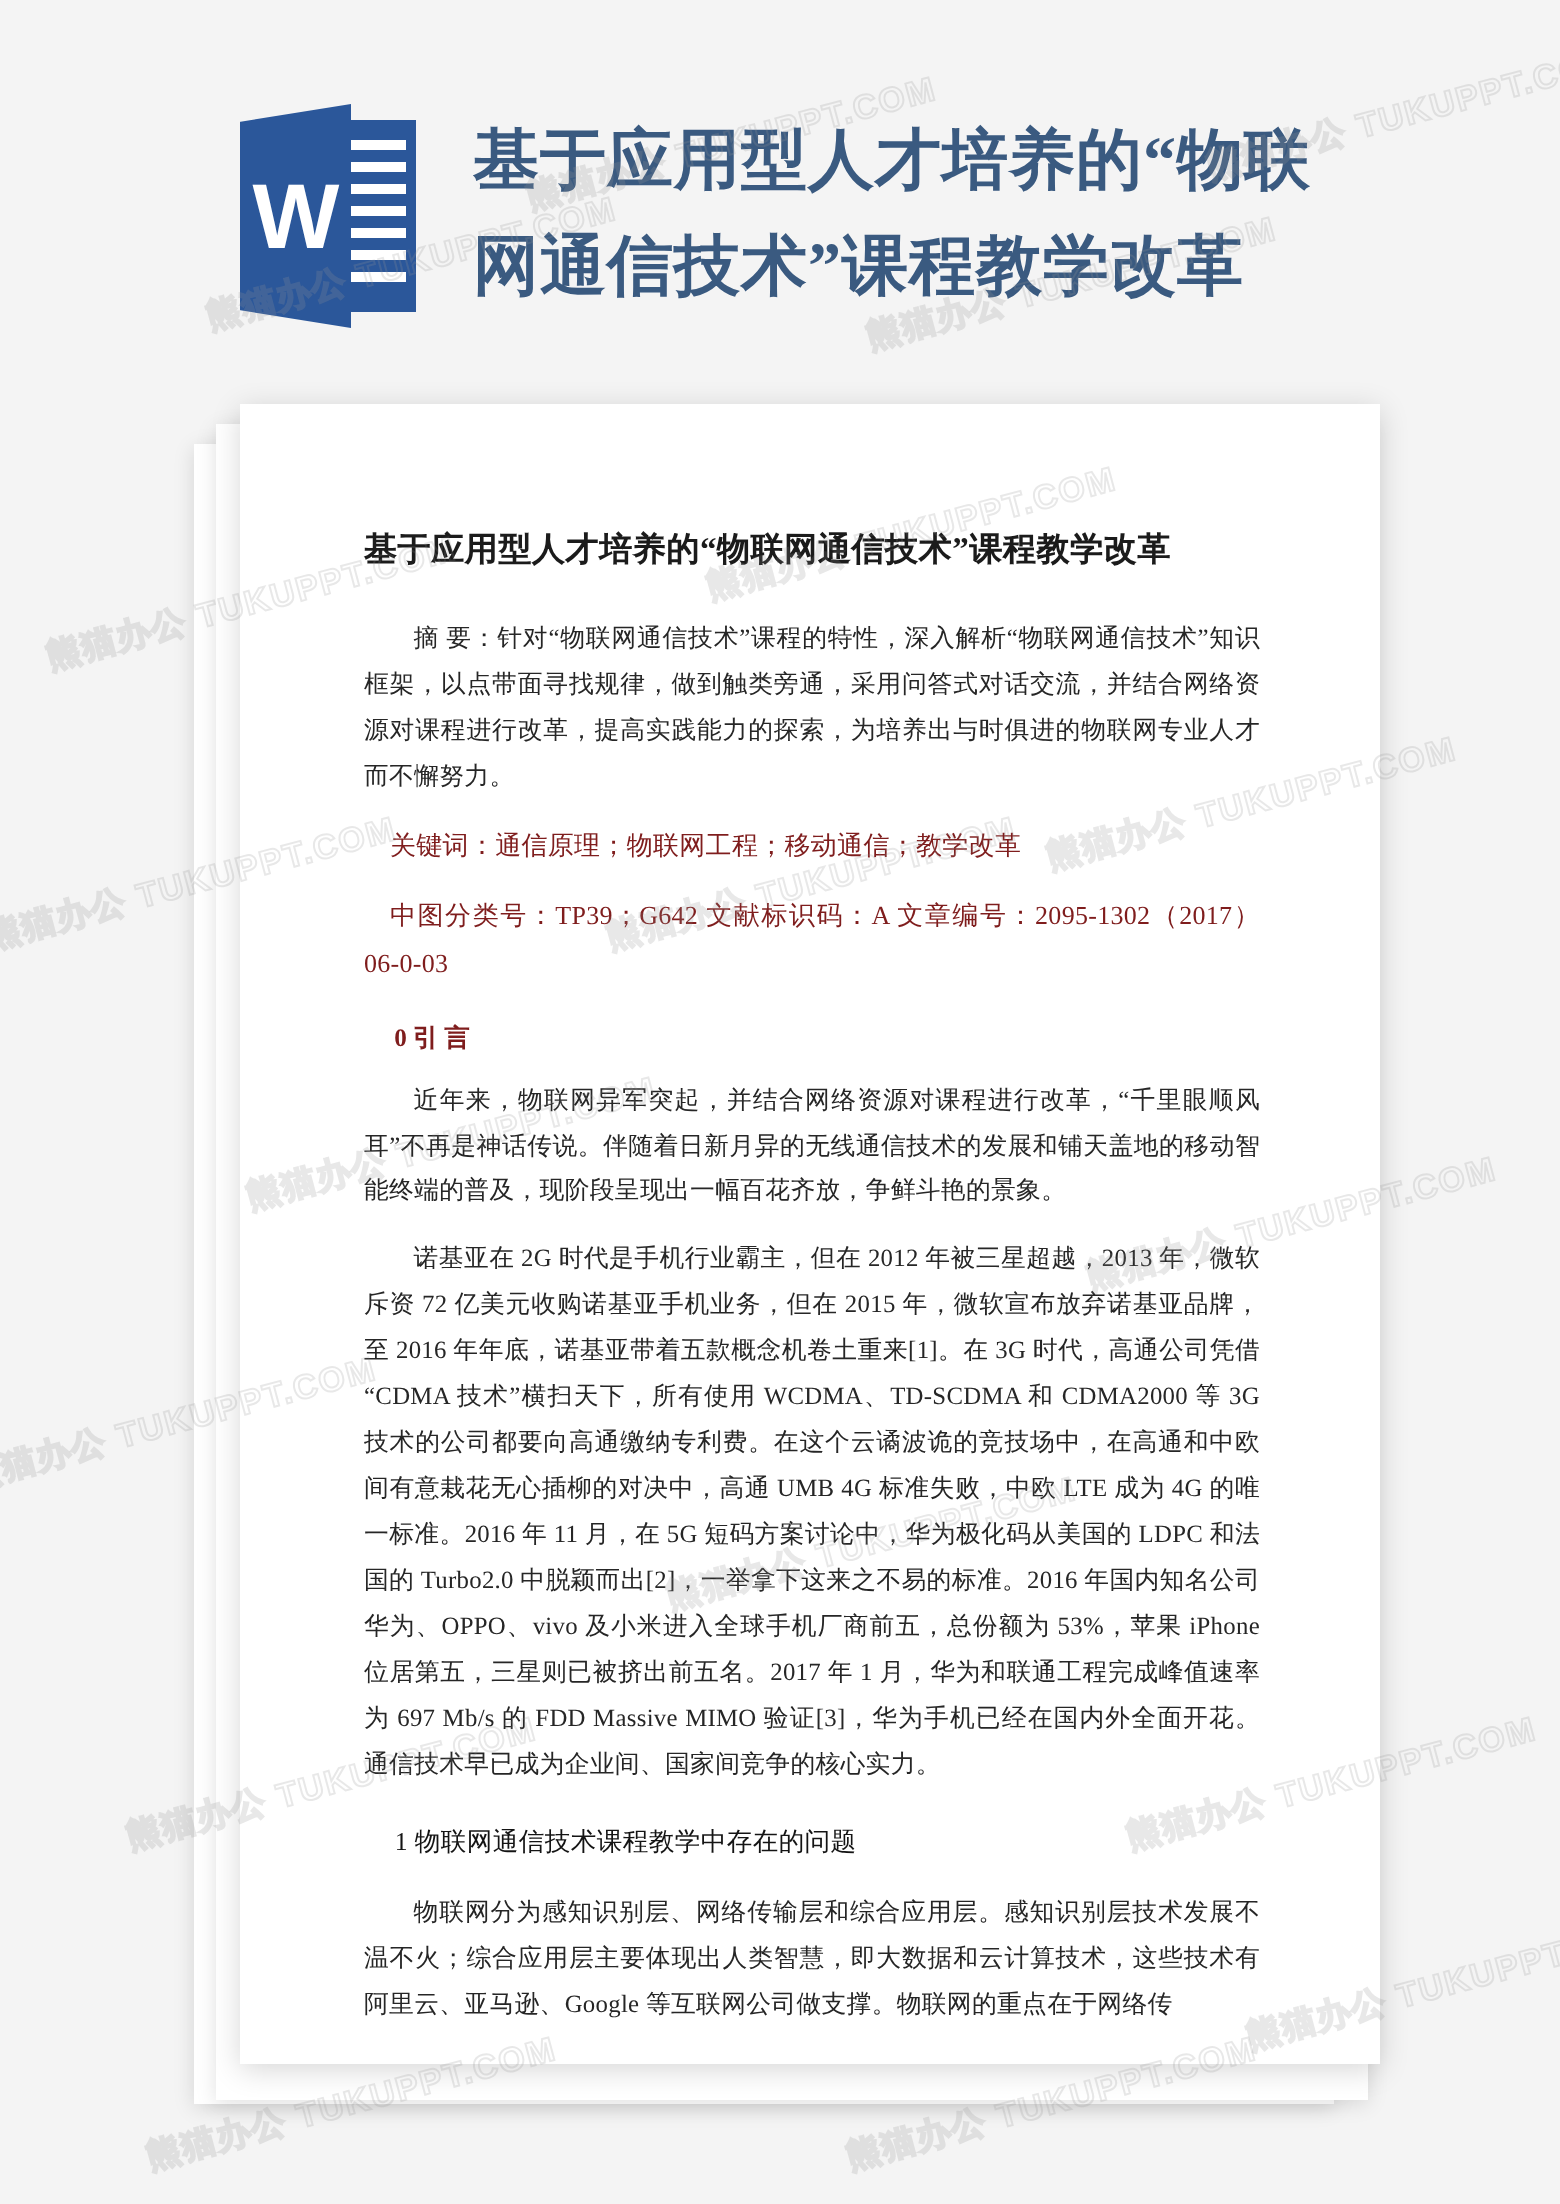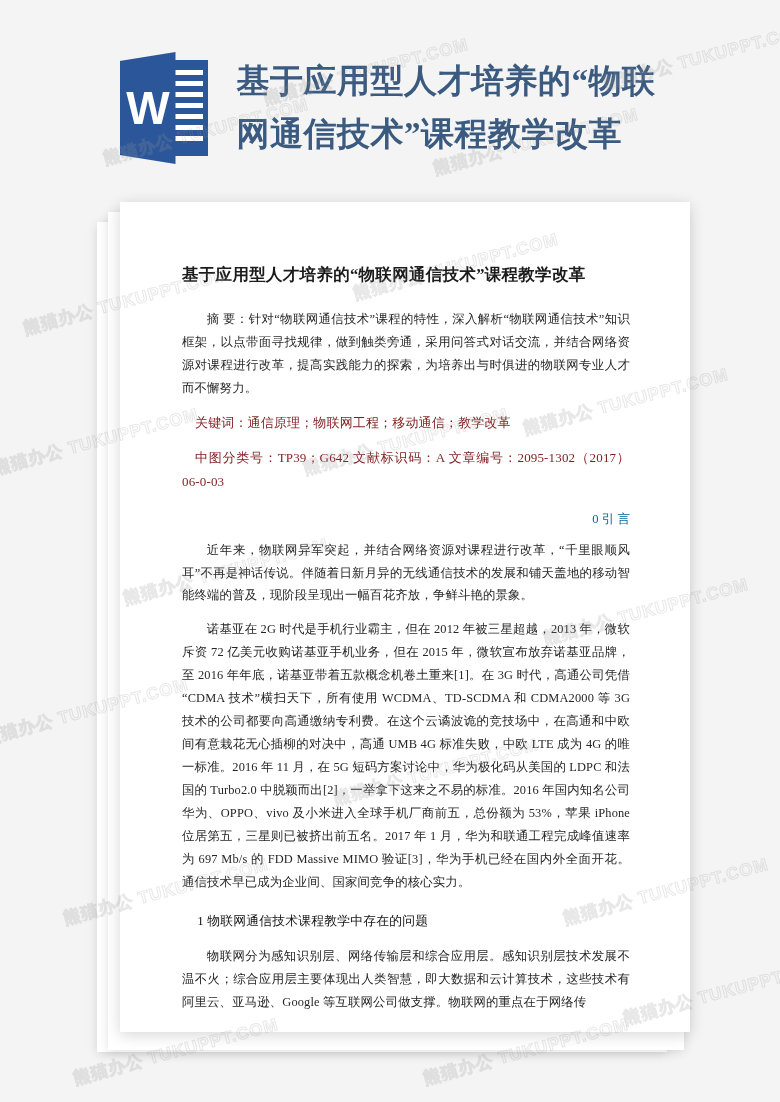--- a/index.html
+++ b/index.html
@@ -166,26 +166,25 @@
     color: #141414;
     margin: 16px 0 12px 0;
     text-indent: 1.2em;
     letter-spacing: 0.2px;
   }
   .heading.sub {
     margin: 12px 0 12px 0;
   }
   .sec-label {
     font-size: 12.6px;
-    font-weight: 400;
+    font-weight: 700;
     line-height: 1.8;
-    color: #0369a1;
+    color: #7f1d1d;
     margin: 14px 0 8px 0;
     text-indent: 1.2em;
-    text-align: right;
   }
 
   
   .wm {
     position: absolute;
     font-family: "Liberation Sans", sans-serif;
     font-weight: 700;
     font-size: 17px;
     letter-spacing: 1px;
     white-space: nowrap;

